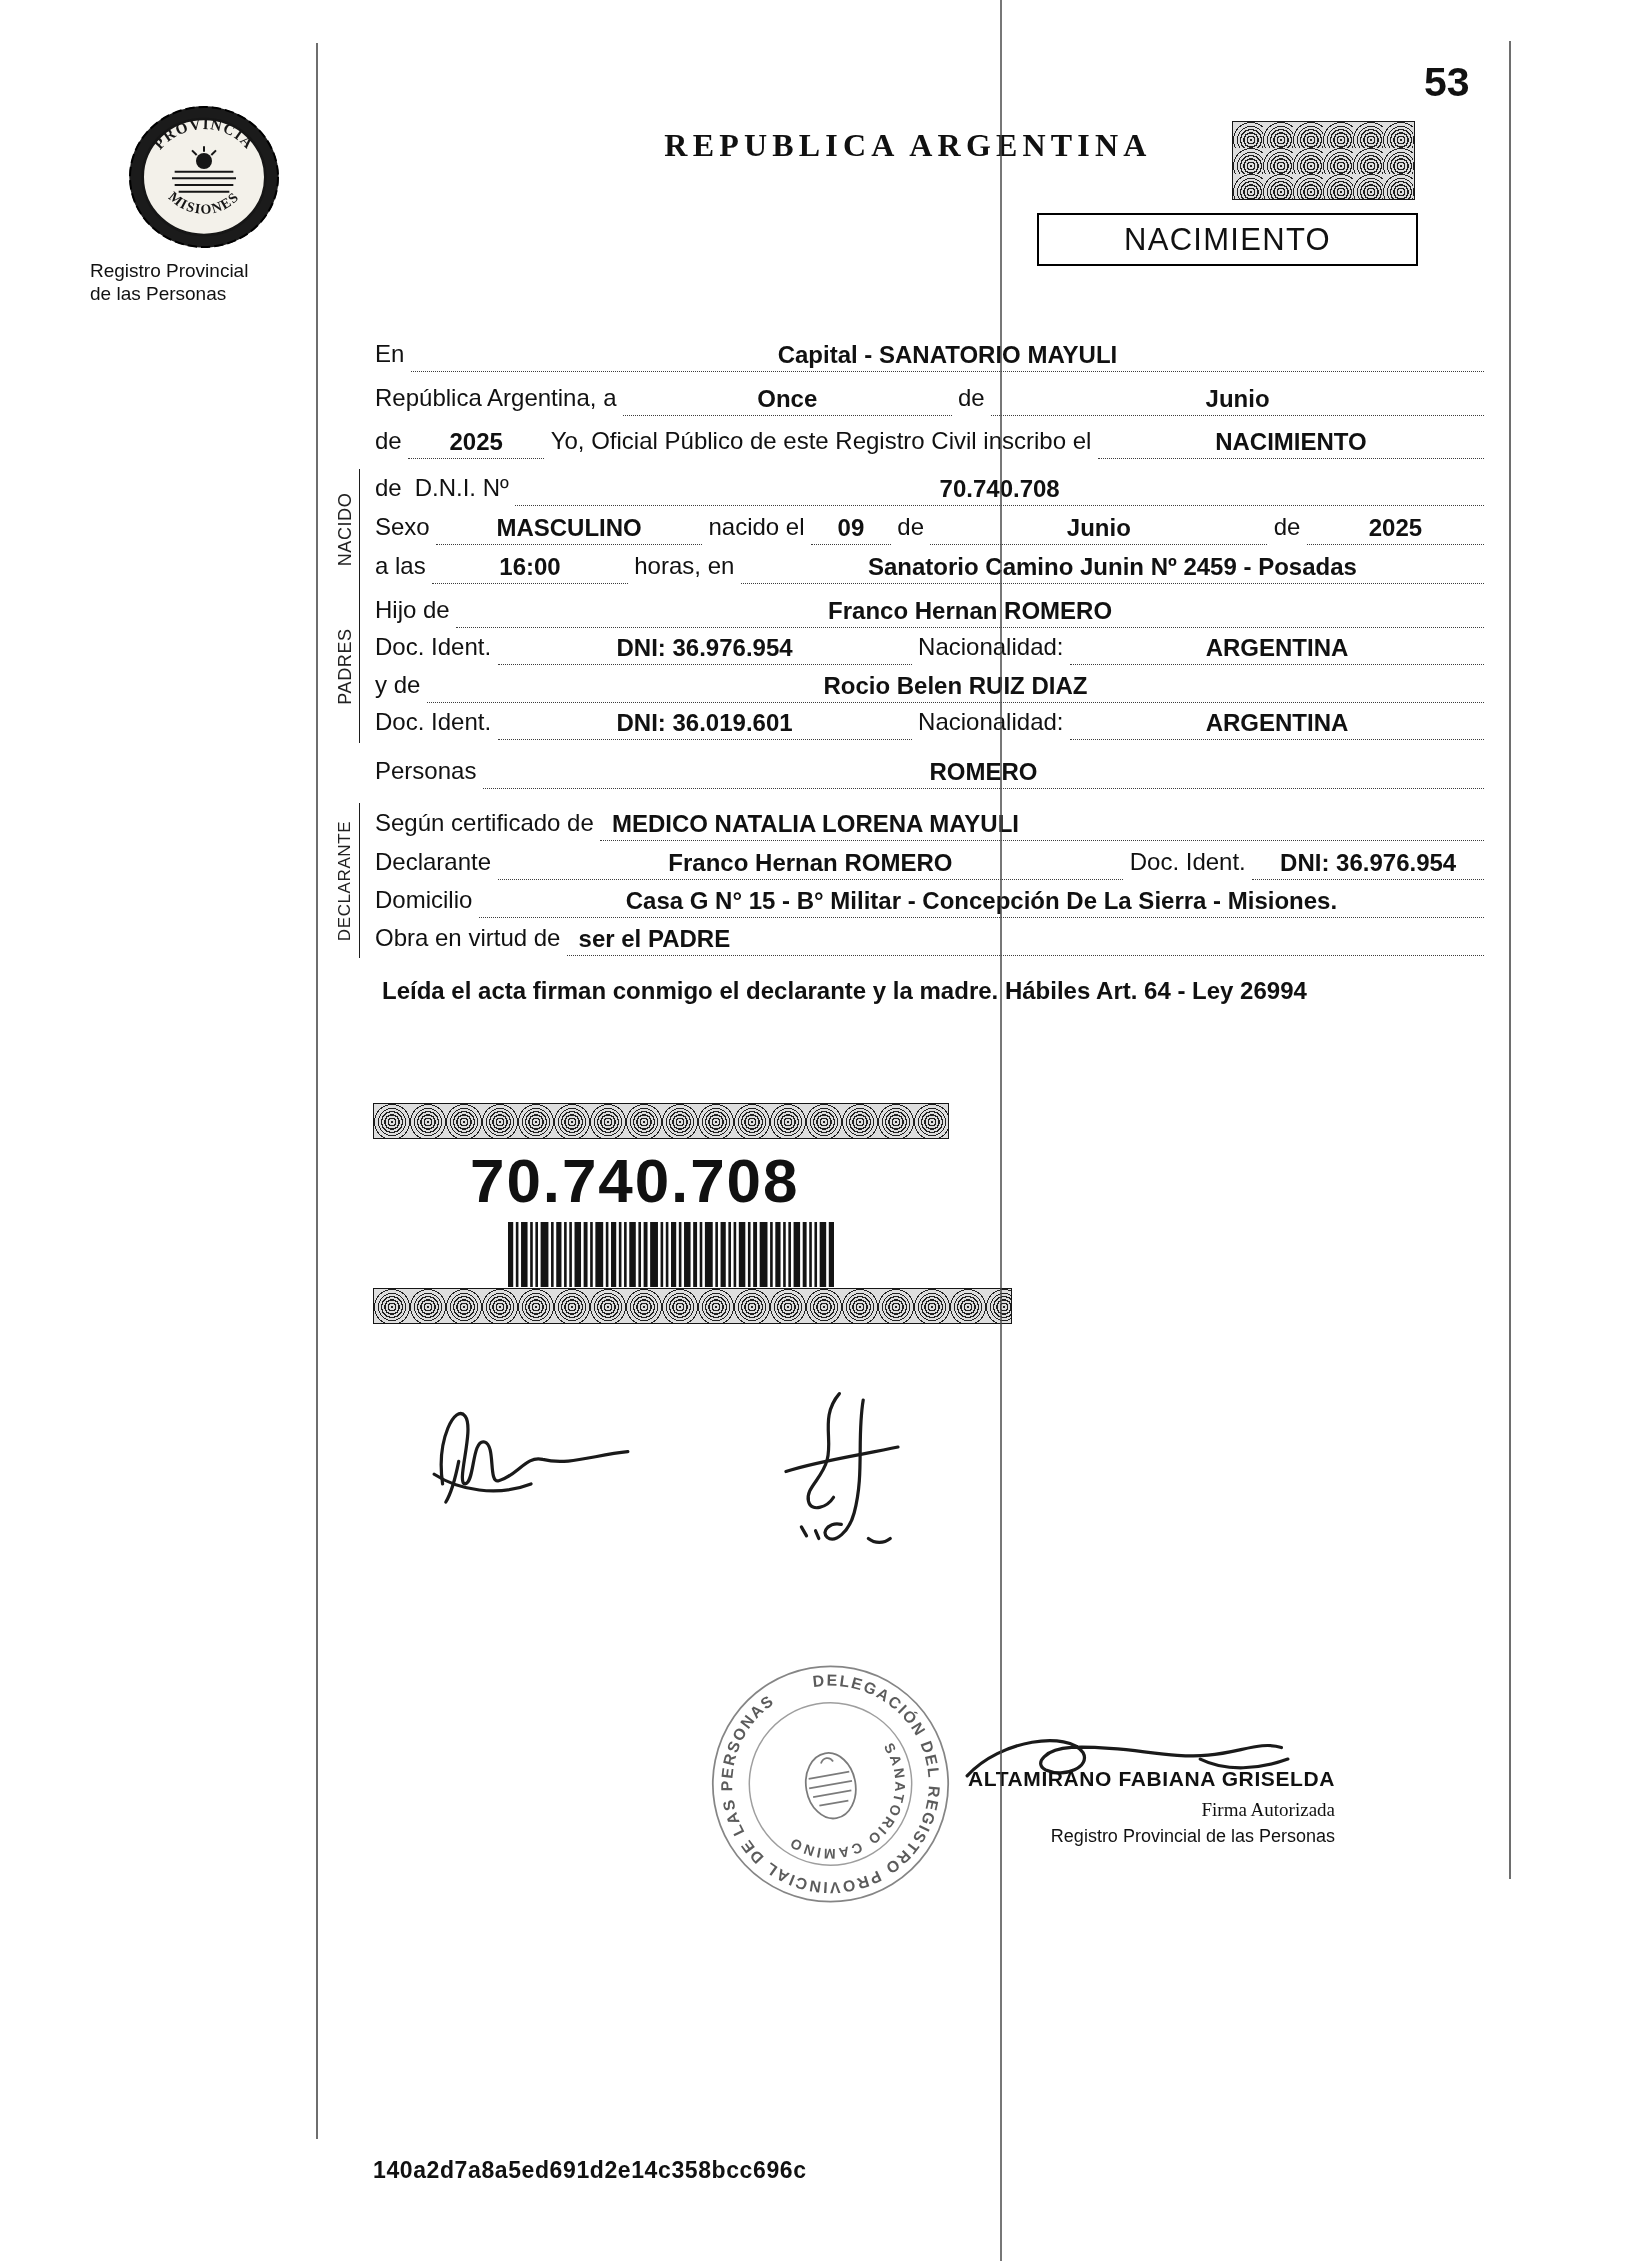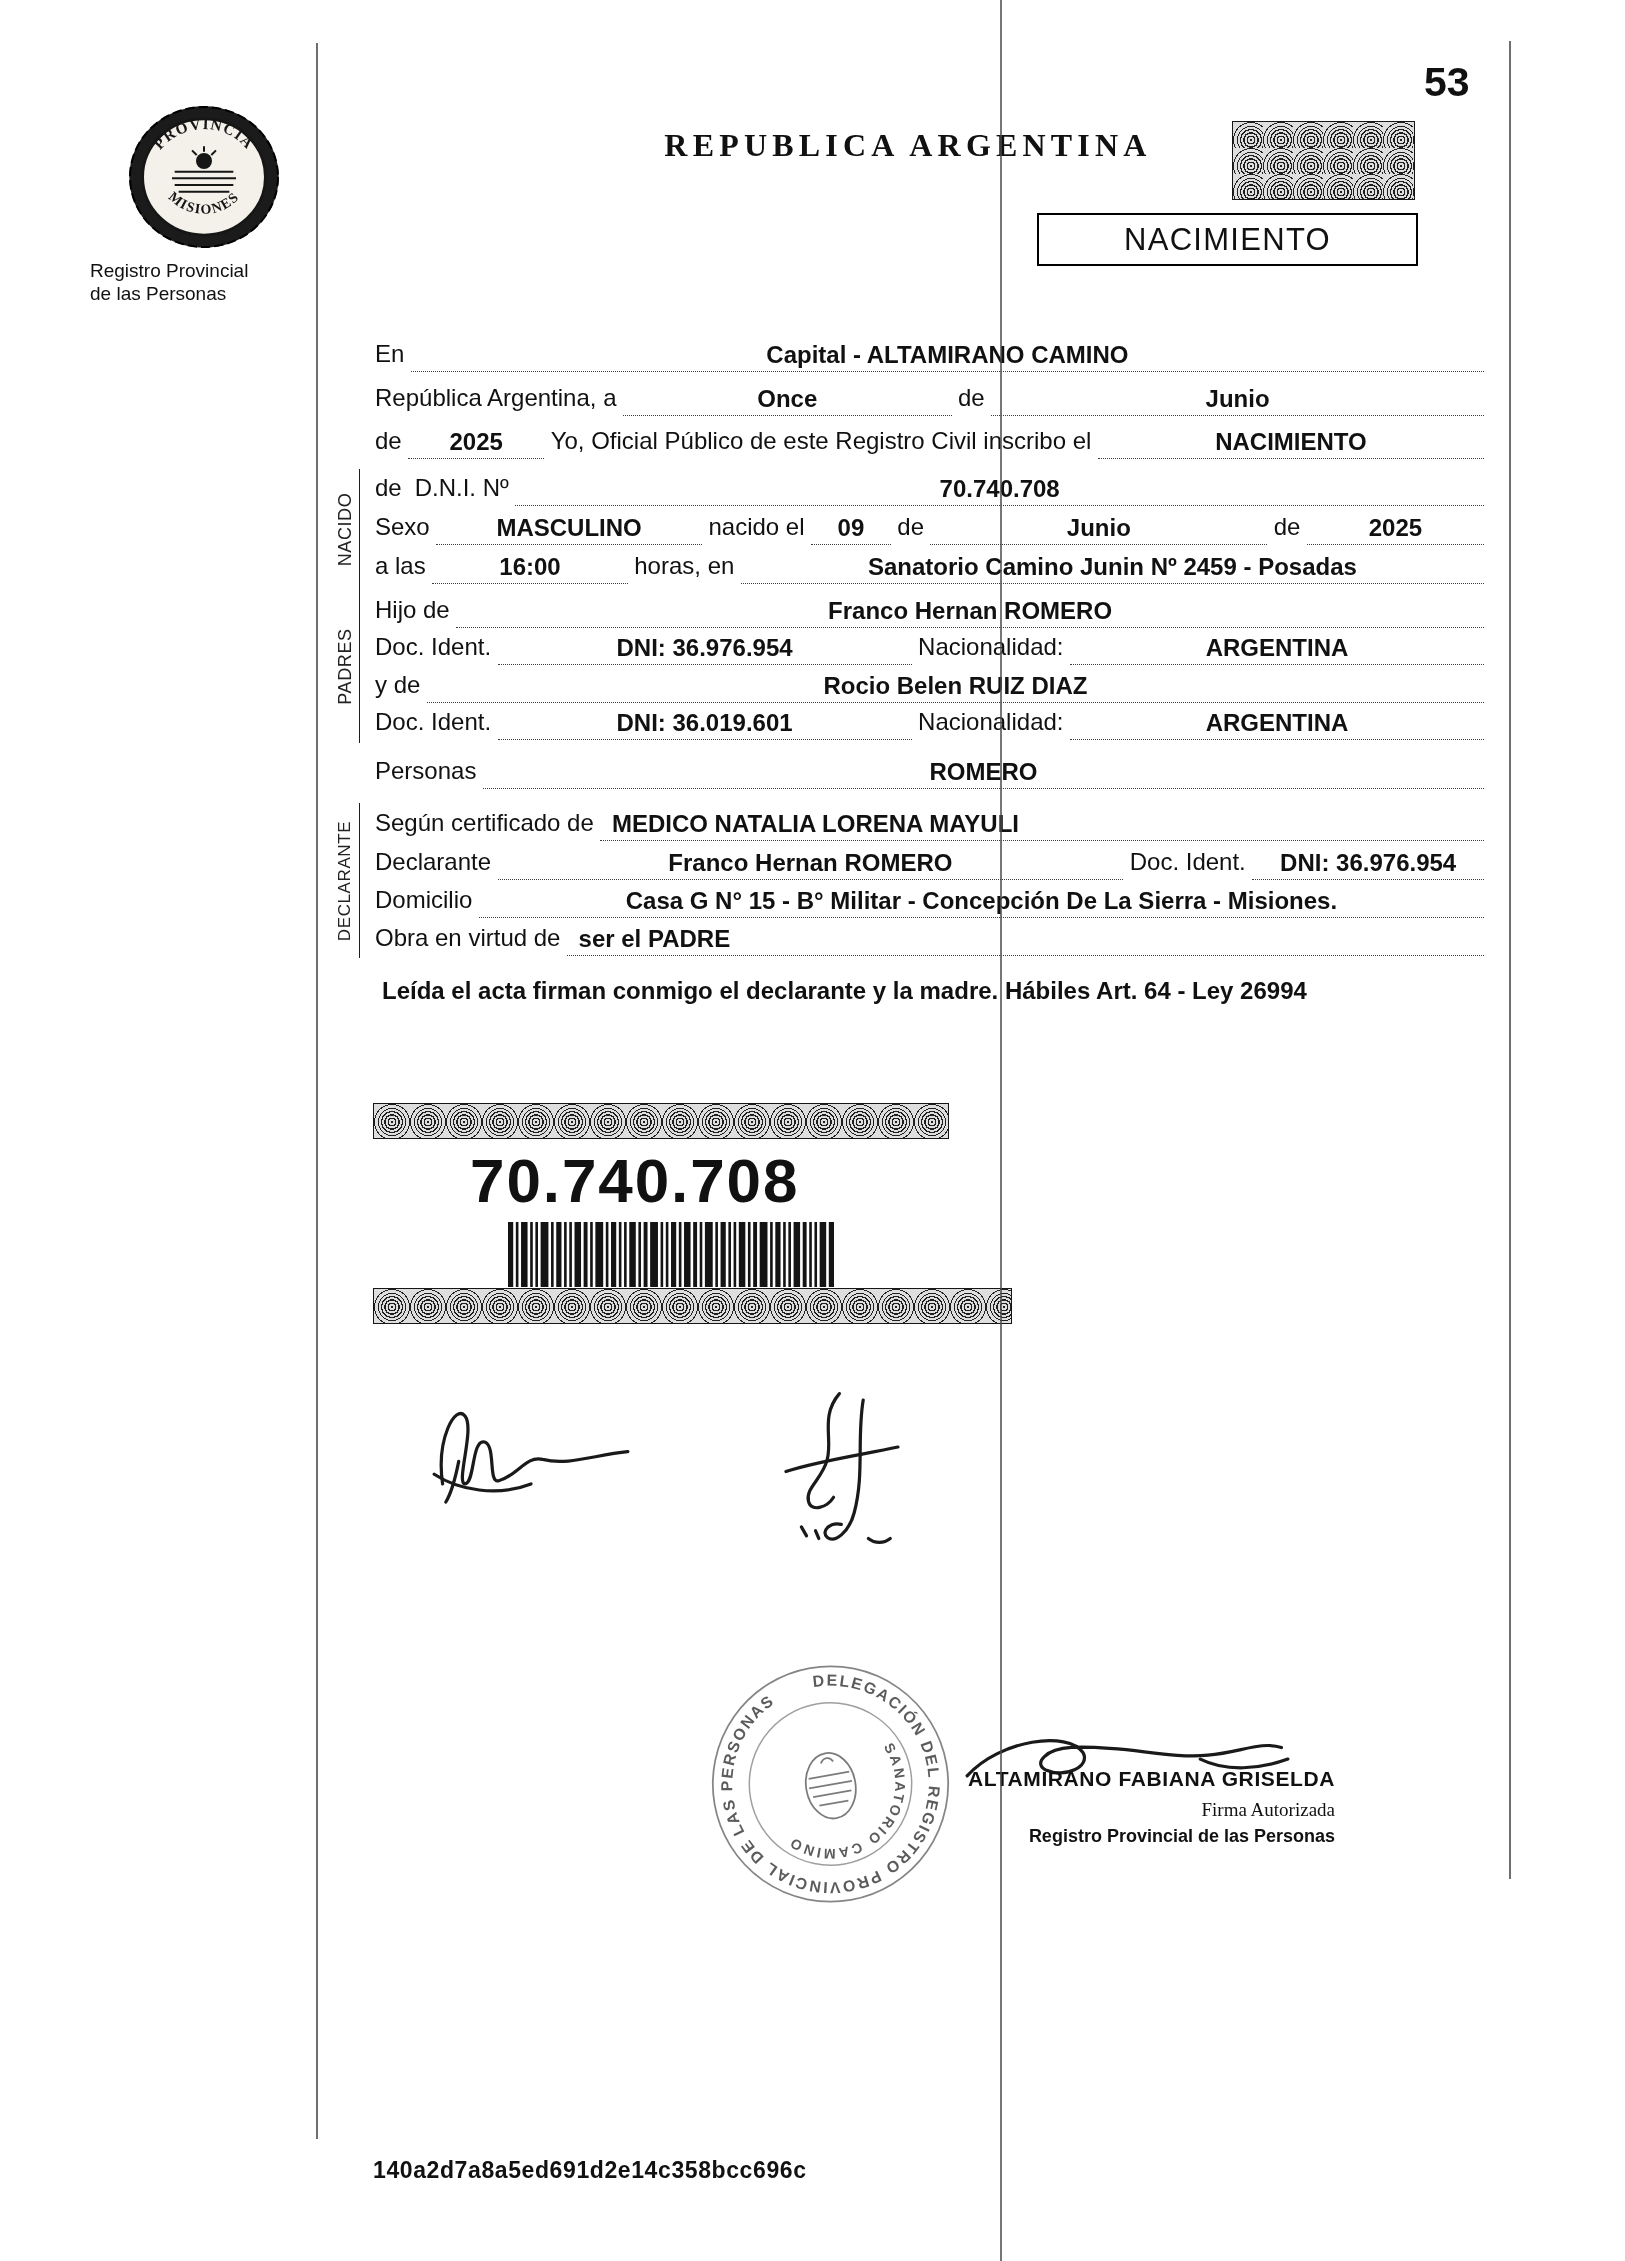--- a/index.html
+++ b/index.html
@@ -81,21 +81,21 @@
   .barcode { position:absolute; left:508px; top:1222px; width:326px; height:65px; }
 
   
   .sig1 { position:absolute; left:420px;  top:1387px; width:213px; height:119px; }
   .sig2 { position:absolute; left:746px; top:1377px; width:161px; height:180px; }
   .stamp { position:absolute; left:704px; top:1655px; width:253px; height:258px; opacity:.82; }
   .auth-sig { position:absolute; left:955px; top:1723px; width:345px; height:76px; }
   .auth-block { position:absolute; left:922px; top:1767px; width:413px; text-align:right; }
   .auth-name { font-size:21px; font-weight:700; letter-spacing:0.6px; }
   .auth-title { margin-top:7.8px; font-family:"Liberation Serif", serif; font-size:19px; }
-  .auth-org { margin-top:5.2px; font-size:18px; font-weight:700; }
+  .auth-org { margin-top:5.2px; font-size:18px; font-weight:400; }
 
   .verify-code { position:absolute; left:373px; top:2157px; font-size:23px; font-weight:700; letter-spacing:0.6px; }
 
   svg { display:block; }
 </style>
 </head>
 <body>
 
 <div class="page">
 
@@ -138,21 +138,21 @@
 
   <div class="doc-title">REPUBLICA ARGENTINA</div>
 
   <div class="guilloche corner"></div>
 
   <div class="act-box">NACIMIENTO</div>
 
 
   <div class="fline" style="top:336px">
     <span class="flab">En</span>
-    <span class="ffield" style="flex:1">Capital - ALTAMIRANO CAMINO</span>
+    <span class="ffield" style="flex:1">Capital - SANATORIO MAYULI</span>
   </div>
 
   <div class="fline" style="top:380px">
     <span class="flab">República Argentina, a</span>
     <span class="ffield" style="flex:2">Once</span>
     <span class="flab mid">de</span>
     <span class="ffield" style="flex:3">Junio</span>
   </div>
 
   <div class="fline" style="top:423px">

